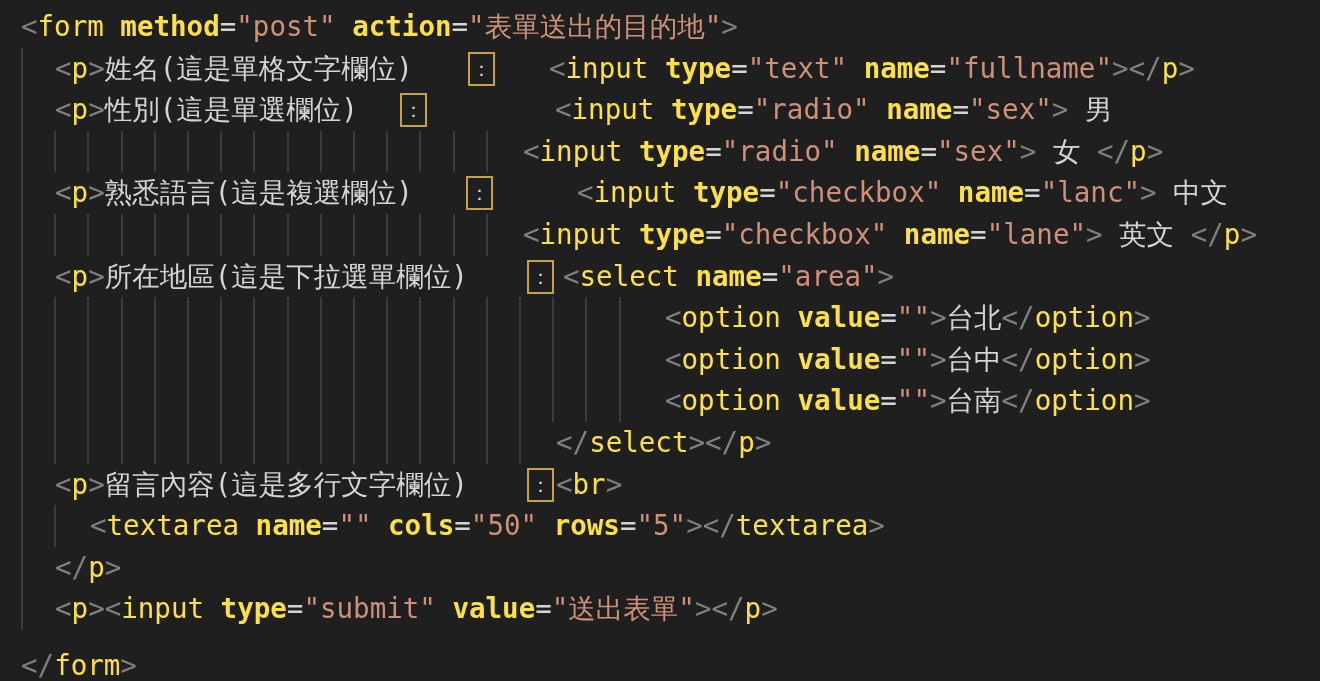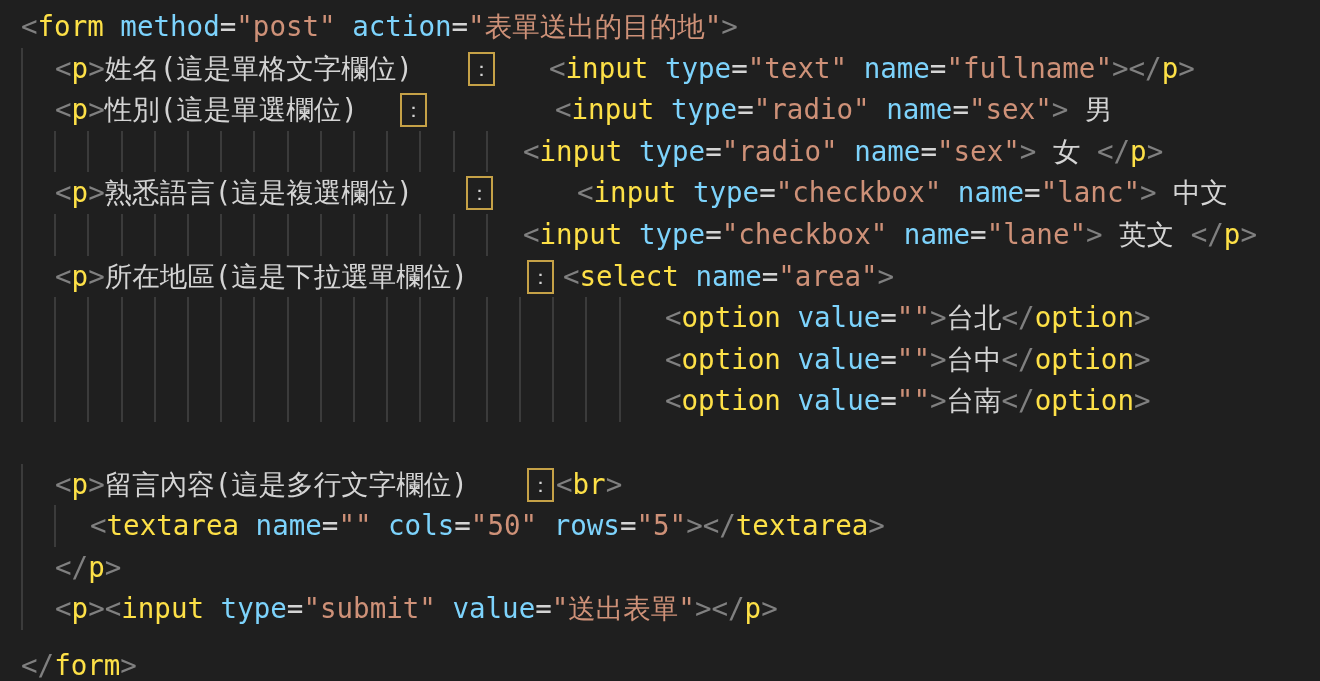--- a/index.html
+++ b/index.html
@@ -20,21 +20,21 @@
     line-height: 41.6px;
     white-space: pre;
   }
   .run {
     position: absolute;
     top: 0;
     white-space: pre;
   }
   .tok-p { color: #808080; }
   .tok-t { color: #fde047; }
-  .tok-a { color: #7dd3fc; }
+  .tok-a { color: #fde047; font-weight: bold; }
   .tok-s { color: #ce9178; }
   .tok-x { color: #d4d4d4; }
   .uni-box {
     position: absolute;
     top: 4px;
     width: 27px; height: 34px;
     border: 2px solid #c5a147;
     color: #d4d4d4;
     font-size: 20px;
     line-height: 30px;
@@ -59,18 +59,19 @@
     <div class="code-line" style="top: 6px;"><span class="run" style="left: 21px;"><span class="tok-p">&lt;</span><span class="tok-t">form</span><span class="tok-x"> </span><span class="tok-a">method</span><span class="tok-x">=</span><span class="tok-s">"post"</span><span class="tok-x"> </span><span class="tok-a">action</span><span class="tok-x">=</span><span class="tok-s">"表單送出的目的地"</span><span class="tok-p">&gt;</span></span></div>
     <div class="code-line" style="top: 47.6px;"><div class="guides" style="width: 2px;"></div><span class="run" style="left: 55px;"><span class="tok-p">&lt;</span><span class="tok-t">p</span><span class="tok-p">&gt;</span><span class="tok-x">姓名(這是單格文字欄位)</span></span><div class="uni-box" style="left: 468px;">：</div><span class="run" style="left: 549px;"><span class="tok-p">&lt;</span><span class="tok-t">input</span><span class="tok-x"> </span><span class="tok-a">type</span><span class="tok-x">=</span><span class="tok-s">"text"</span><span class="tok-x"> </span><span class="tok-a">name</span><span class="tok-x">=</span><span class="tok-s">"fullname"</span><span class="tok-p">&gt;&lt;/</span><span class="tok-t">p</span><span class="tok-p">&gt;</span></span></div>
     <div class="code-line" style="top: 89.2px;"><div class="guides" style="width: 2px;"></div><span class="run" style="left: 55px;"><span class="tok-p">&lt;</span><span class="tok-t">p</span><span class="tok-p">&gt;</span><span class="tok-x">性別(這是單選欄位)</span></span><div class="uni-box" style="left: 400px;">：</div><span class="run" style="left: 555px;"><span class="tok-p">&lt;</span><span class="tok-t">input</span><span class="tok-x"> </span><span class="tok-a">type</span><span class="tok-x">=</span><span class="tok-s">"radio"</span><span class="tok-x"> </span><span class="tok-a">name</span><span class="tok-x">=</span><span class="tok-s">"sex"</span><span class="tok-p">&gt;</span><span class="tok-x"> 男</span></span></div>
     <div class="code-line" style="top: 130.8px;"><div class="guides" style="width: 466.8px;"></div><span class="run" style="left: 523px;"><span class="tok-p">&lt;</span><span class="tok-t">input</span><span class="tok-x"> </span><span class="tok-a">type</span><span class="tok-x">=</span><span class="tok-s">"radio"</span><span class="tok-x"> </span><span class="tok-a">name</span><span class="tok-x">=</span><span class="tok-s">"sex"</span><span class="tok-p">&gt;</span><span class="tok-x"> 女 </span><span class="tok-p">&lt;/</span><span class="tok-t">p</span><span class="tok-p">&gt;</span></span></div>
     <div class="code-line" style="top: 172.4px;"><div class="guides" style="width: 2px;"></div><span class="run" style="left: 55px;"><span class="tok-p">&lt;</span><span class="tok-t">p</span><span class="tok-p">&gt;</span><span class="tok-x">熟悉語言(這是複選欄位)</span></span><div class="uni-box" style="left: 466px;">：</div><span class="run" style="left: 577px;"><span class="tok-p">&lt;</span><span class="tok-t">input</span><span class="tok-x"> </span><span class="tok-a">type</span><span class="tok-x">=</span><span class="tok-s">"checkbox"</span><span class="tok-x"> </span><span class="tok-a">name</span><span class="tok-x">=</span><span class="tok-s">"lanc"</span><span class="tok-p">&gt;</span><span class="tok-x"> 中文</span></span></div>
     <div class="code-line" style="top: 214px;"><div class="guides" style="width: 466.8px;"></div><span class="run" style="left: 523px;"><span class="tok-p">&lt;</span><span class="tok-t">input</span><span class="tok-x"> </span><span class="tok-a">type</span><span class="tok-x">=</span><span class="tok-s">"checkbox"</span><span class="tok-x"> </span><span class="tok-a">name</span><span class="tok-x">=</span><span class="tok-s">"lane"</span><span class="tok-p">&gt;</span><span class="tok-x"> 英文 </span><span class="tok-p">&lt;/</span><span class="tok-t">p</span><span class="tok-p">&gt;</span></span></div>
     <div class="code-line" style="top: 255.6px;"><div class="guides" style="width: 2px;"></div><span class="run" style="left: 55px;"><span class="tok-p">&lt;</span><span class="tok-t">p</span><span class="tok-p">&gt;</span><span class="tok-x">所在地區(這是下拉選單欄位)</span></span><div class="uni-box" style="left: 527px;">：</div><span class="run" style="left: 563px;"><span class="tok-p">&lt;</span><span class="tok-t">select</span><span class="tok-x"> </span><span class="tok-a">name</span><span class="tok-x">=</span><span class="tok-s">"area"</span><span class="tok-p">&gt;</span></span></div>
     <div class="code-line" style="top: 297.2px;"><div class="guides" style="width: 599.6px;"></div><span class="run" style="left: 665px;"><span class="tok-p">&lt;</span><span class="tok-t">option</span><span class="tok-x"> </span><span class="tok-a">value</span><span class="tok-x">=</span><span class="tok-s">""</span><span class="tok-p">&gt;</span><span class="tok-x">台北</span><span class="tok-p">&lt;/</span><span class="tok-t">option</span><span class="tok-p">&gt;</span></span></div>
     <div class="code-line" style="top: 338.8px;"><div class="guides" style="width: 599.6px;"></div><span class="run" style="left: 665px;"><span class="tok-p">&lt;</span><span class="tok-t">option</span><span class="tok-x"> </span><span class="tok-a">value</span><span class="tok-x">=</span><span class="tok-s">""</span><span class="tok-p">&gt;</span><span class="tok-x">台中</span><span class="tok-p">&lt;/</span><span class="tok-t">option</span><span class="tok-p">&gt;</span></span></div>
     <div class="code-line" style="top: 380.4px;"><div class="guides" style="width: 599.6px;"></div><span class="run" style="left: 665px;"><span class="tok-p">&lt;</span><span class="tok-t">option</span><span class="tok-x"> </span><span class="tok-a">value</span><span class="tok-x">=</span><span class="tok-s">""</span><span class="tok-p">&gt;</span><span class="tok-x">台南</span><span class="tok-p">&lt;/</span><span class="tok-t">option</span><span class="tok-p">&gt;</span></span></div>
+    <div class="code-line" style="top: 422px;"><div class="guides" style="width: 500px;"></div><span class="run" style="left: 556px;"><span class="tok-p">&lt;/</span><span class="tok-t">select</span><span class="tok-p">&gt;&lt;/</span><span class="tok-t">p</span><span class="tok-p">&gt;</span></span></div>
     <div class="code-line" style="top: 463.6px;"><div class="guides" style="width: 2px;"></div><span class="run" style="left: 55px;"><span class="tok-p">&lt;</span><span class="tok-t">p</span><span class="tok-p">&gt;</span><span class="tok-x">留言內容(這是多行文字欄位)</span></span><div class="uni-box" style="left: 527px;">：</div><span class="run" style="left: 556px;"><span class="tok-p">&lt;</span><span class="tok-t">br</span><span class="tok-p">&gt;</span></span></div>
     <div class="code-line" style="top: 505.2px;"><div class="guides" style="width: 35.2px;"></div><span class="run" style="left: 90px;"><span class="tok-p">&lt;</span><span class="tok-t">textarea</span><span class="tok-x"> </span><span class="tok-a">name</span><span class="tok-x">=</span><span class="tok-s">""</span><span class="tok-x"> </span><span class="tok-a">cols</span><span class="tok-x">=</span><span class="tok-s">"50"</span><span class="tok-x"> </span><span class="tok-a">rows</span><span class="tok-x">=</span><span class="tok-s">"5"</span><span class="tok-p">&gt;&lt;/</span><span class="tok-t">textarea</span><span class="tok-p">&gt;</span></span></div>
     <div class="code-line" style="top: 546.8px;"><div class="guides" style="width: 2px;"></div><span class="run" style="left: 55px;"><span class="tok-p">&lt;/</span><span class="tok-t">p</span><span class="tok-p">&gt;</span></span></div>
     <div class="code-line" style="top: 588.4px;"><div class="guides" style="width: 2px;"></div><span class="run" style="left: 55px;"><span class="tok-p">&lt;</span><span class="tok-t">p</span><span class="tok-p">&gt;&lt;</span><span class="tok-t">input</span><span class="tok-x"> </span><span class="tok-a">type</span><span class="tok-x">=</span><span class="tok-s">"submit"</span><span class="tok-x"> </span><span class="tok-a">value</span><span class="tok-x">=</span><span class="tok-s">"送出表單"</span><span class="tok-p">&gt;&lt;/</span><span class="tok-t">p</span><span class="tok-p">&gt;</span></span></div>
     <div class="code-line" style="top: 630px;"><span class="run" style="left: 21px; margin-top: 15px;"><span class="tok-p">&lt;/</span><span class="tok-t">form</span><span class="tok-p">&gt;</span></span></div>
   </div>
 
 </body></html>

